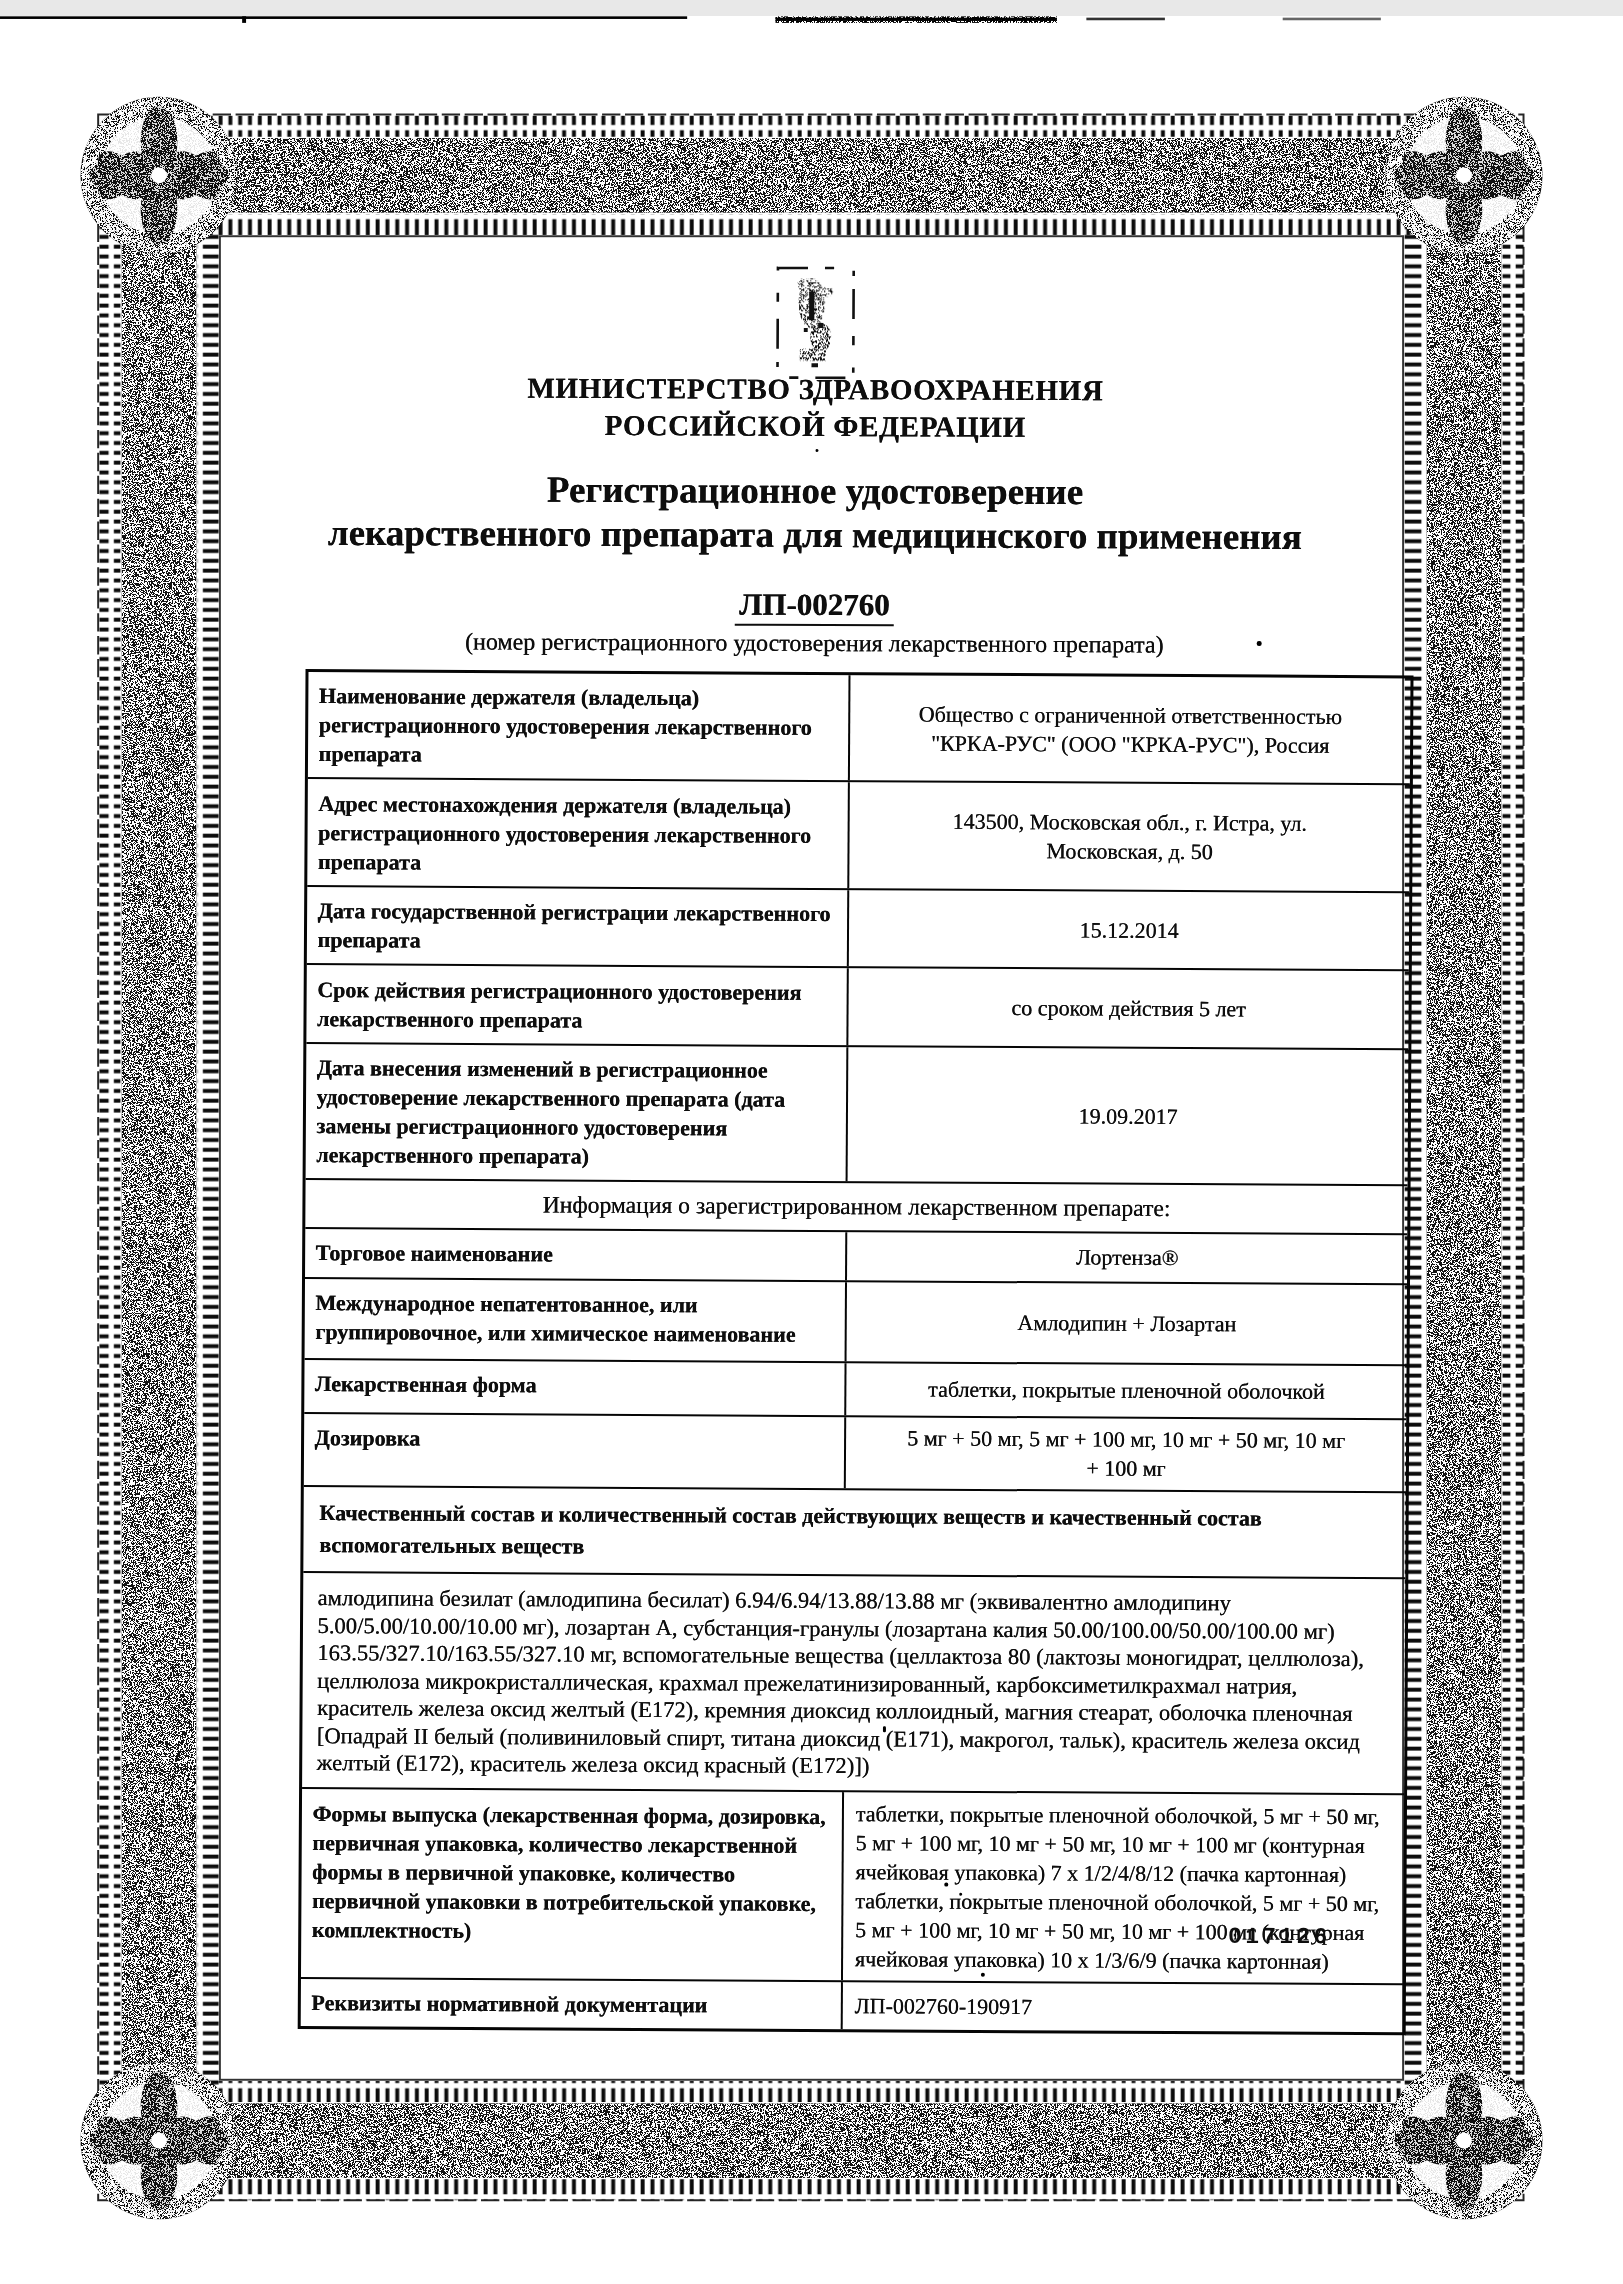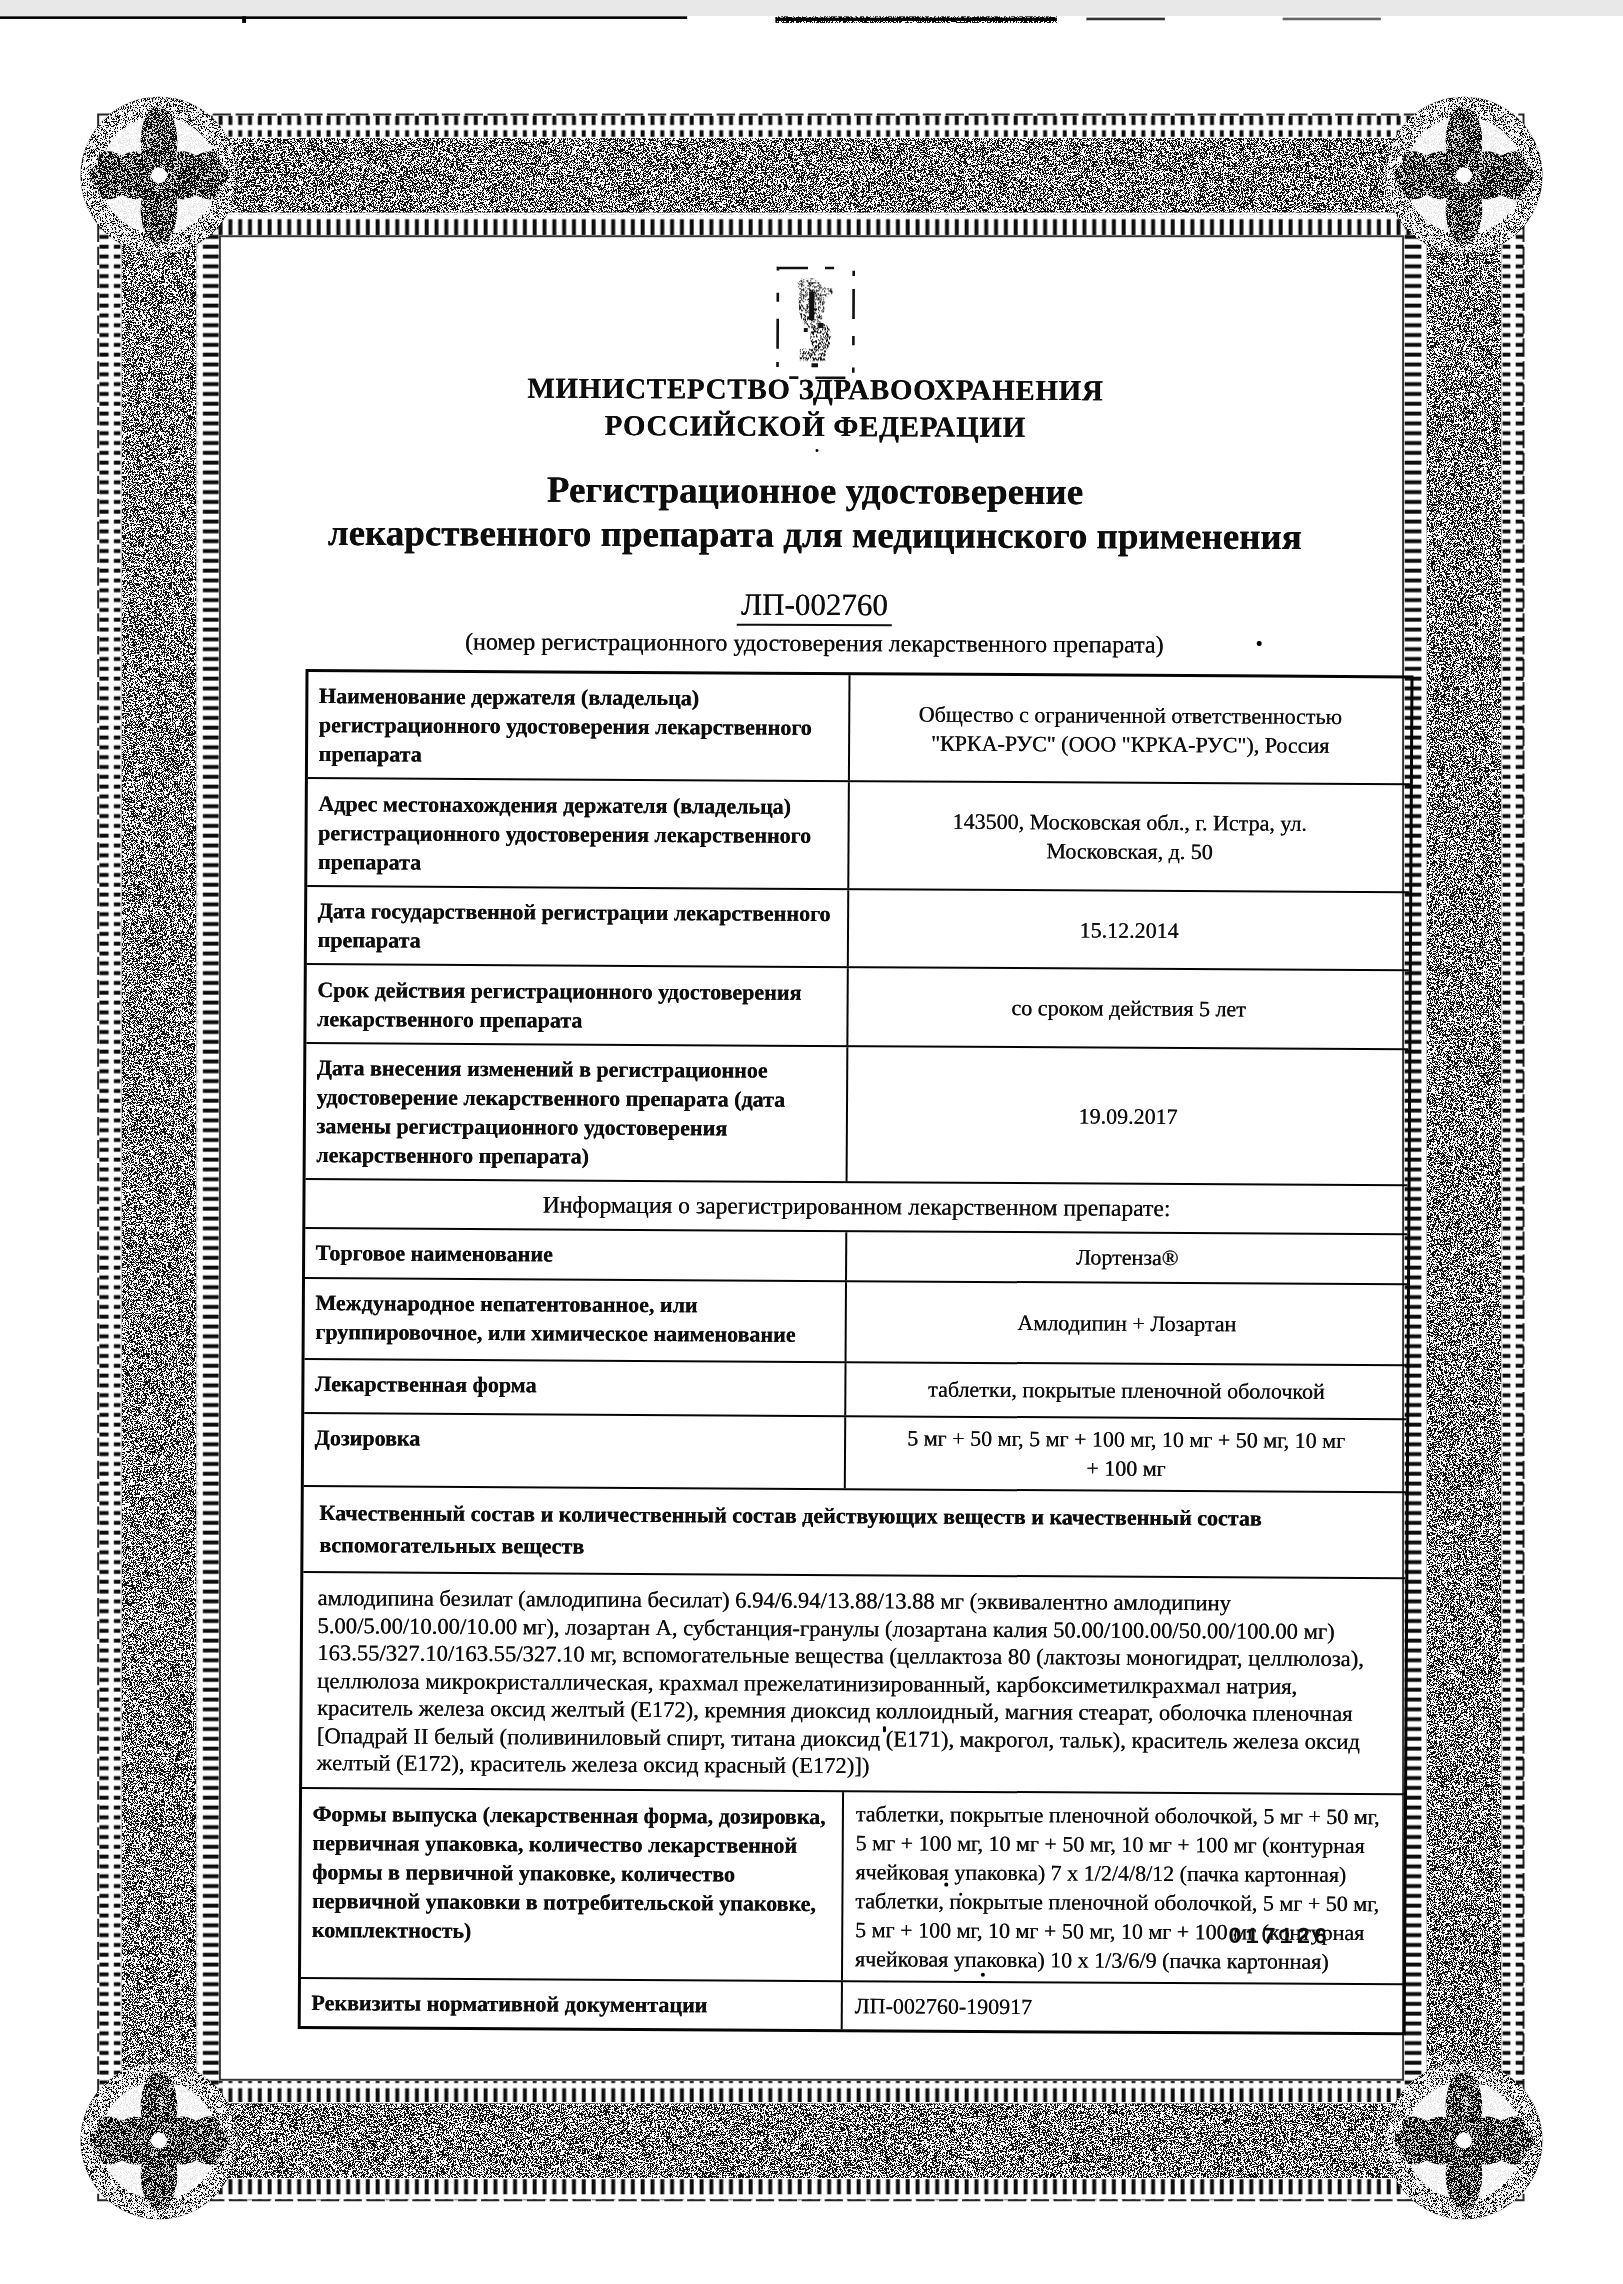--- a/index.html
+++ b/index.html
@@ -29,21 +29,21 @@
     letter-spacing:0.7px;
     text-shadow:0.3px 0 0 currentColor;
   }
   .doc-title{
     left:98px;top:453px;width:1427px;
     text-align:center;font-weight:bold;font-size:37px;line-height:1.2;
     text-shadow:0.4px 0 0 currentColor;
   }
   .reg-num-wrap{left:196px;top:571px;width:1231px;text-align:center;}
   .reg-num{
-    display:inline-block;font-weight:normal;font-size:31px;
+    display:inline-block;font-weight:bold;font-size:31px;
     border-bottom:2.6px solid #0e0e0e;padding:0 3.9px 1.3px 3.9px;
     text-shadow:0.4px 0 0 currentColor;
   }
   .reg-note{
     left:196px;top:614px;width:1231px;
     text-align:center;font-size:24px;
     text-shadow:0.3px 0 0 currentColor;
   }
 
   .reg-table{

